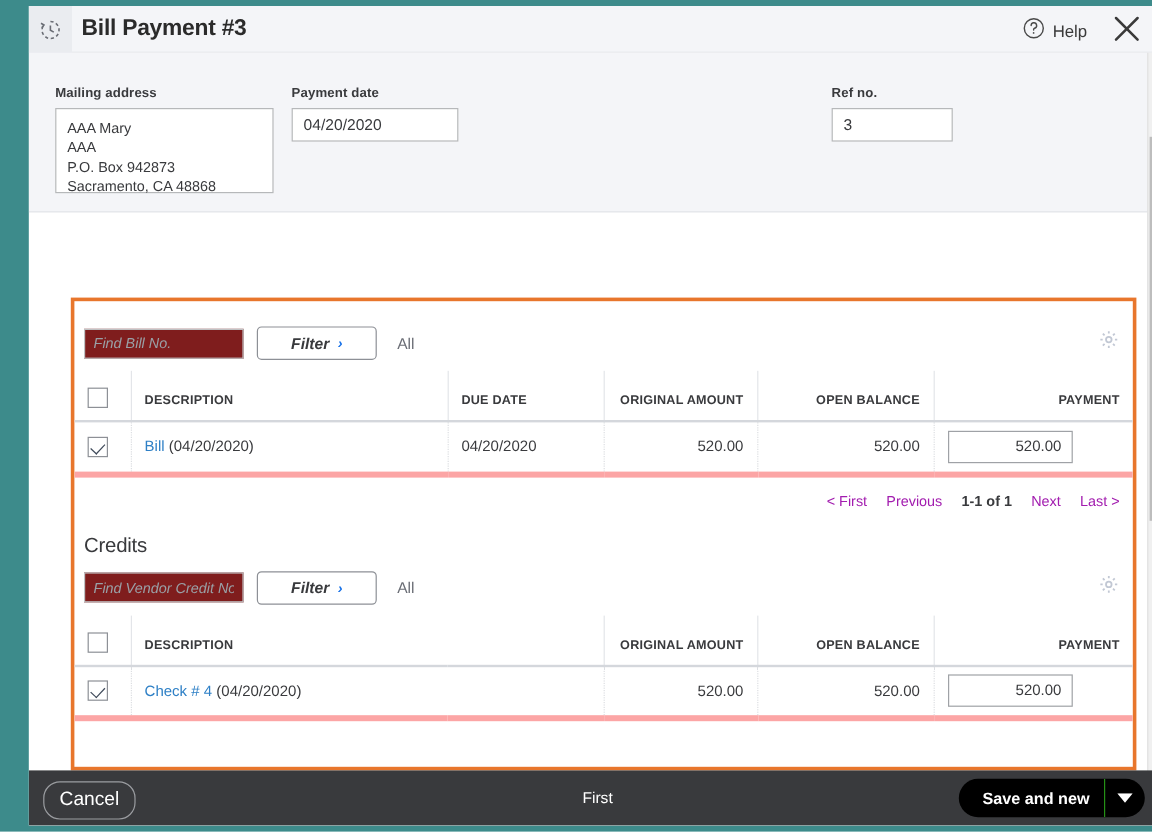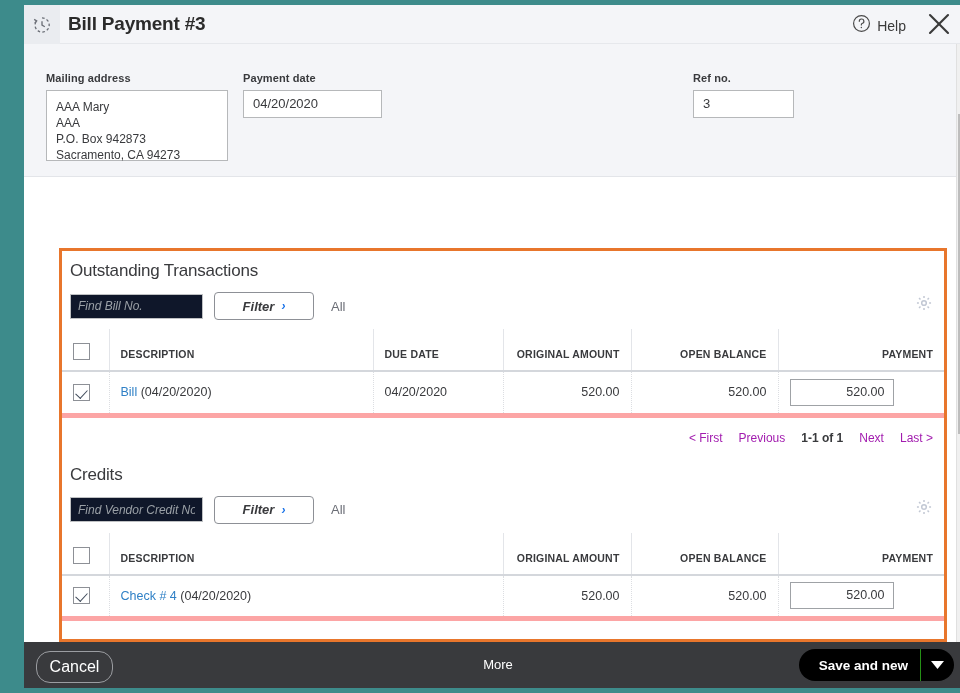--- a/index.html
+++ b/index.html
@@ -161,21 +161,21 @@
   }
   .filter-row {
     display: flex;
     align-items: center;
     margin-top: 11px;
     position: relative;
   }
   .find-input {
     width: 133px; height: 25px;
     border: 1px solid #bfc1c3;
-    background: #0f172a;
+    background: #7f1d1d;
     padding: 0 7px;
     font-size: 12px;
     font-style: italic;
     color: #8d9096;
     font-family: "Liberation Sans", sans-serif;
   }
   .find-input::placeholder { color: #9aa0a6; font-style: italic; }
   .filter-btn {
     margin-left: 11px;
     width: 100px; height: 28px;
@@ -404,40 +404,39 @@
       </div>
     </div>
 
     <div id="top-form">
       <div id="mailing-block">
         <div class="field-label">Mailing address</div>
         <div id="mailing-box">
           <div>AAA Mary</div>
           <div>AAA</div>
           <div>P.O. Box 942873</div>
-          <div>Sacramento, CA  94273</div>
+          <div>Sacramento, CA  48868</div>
         </div>
       </div>
 
       <div id="payment-date-block">
         <div class="field-label">Payment date</div>
         <div id="payment-date-input">04/20/2020</div>
       </div>
 
       <div id="ref-no-block">
         <div class="field-label">Ref no.</div>
         <div id="ref-no-input">3</div>
       </div>
     </div>
 
 
     <div id="highlight-box">
 
       <div class="section" style="padding:10px 0 0 0;">
-        <div class="section-title" style="margin-left:8px;">Outstanding Transactions</div>
 
         <div class="filter-row" style="margin-left:8px;">
           <input class="find-input" type="text" placeholder="Find Bill No." style="">
           <div class="filter-btn">
             <span class="filter-text">Filter</span>
             <span class="filter-chevron">›</span>
           </div>
           <span class="all-label">All</span>
           <span class="gear-icon-wrap">
             <svg width="18" height="18" viewBox="0 0 24 24" fill="none" stroke="#c2c8d4" stroke-width="2">
@@ -559,21 +558,21 @@
           <span class="sb-arrow up"></span>
         </div>
       <div id="sb-thumb"></div>
       <div id="sb-down">
           <span class="sb-arrow down"></span>
         </div>
     </div>
 
     <div id="footer-bar">
       <div id="cancel-btn" style="display:flex;align-items:center;justify-content:center;">Cancel</div>
-      <div id="more-btn">More</div>
+      <div id="more-btn">First</div>
       <div id="save-group">
         <div id="save-btn">Save and new</div>
         <div id="save-caret">
           <svg width="13" height="9" viewBox="0 0 13 9">
               <polygon points="0,0 13,0 6.5,8" fill="#ffffff"></polygon>
             </svg>
         </div>
       </div>
     </div>
 

